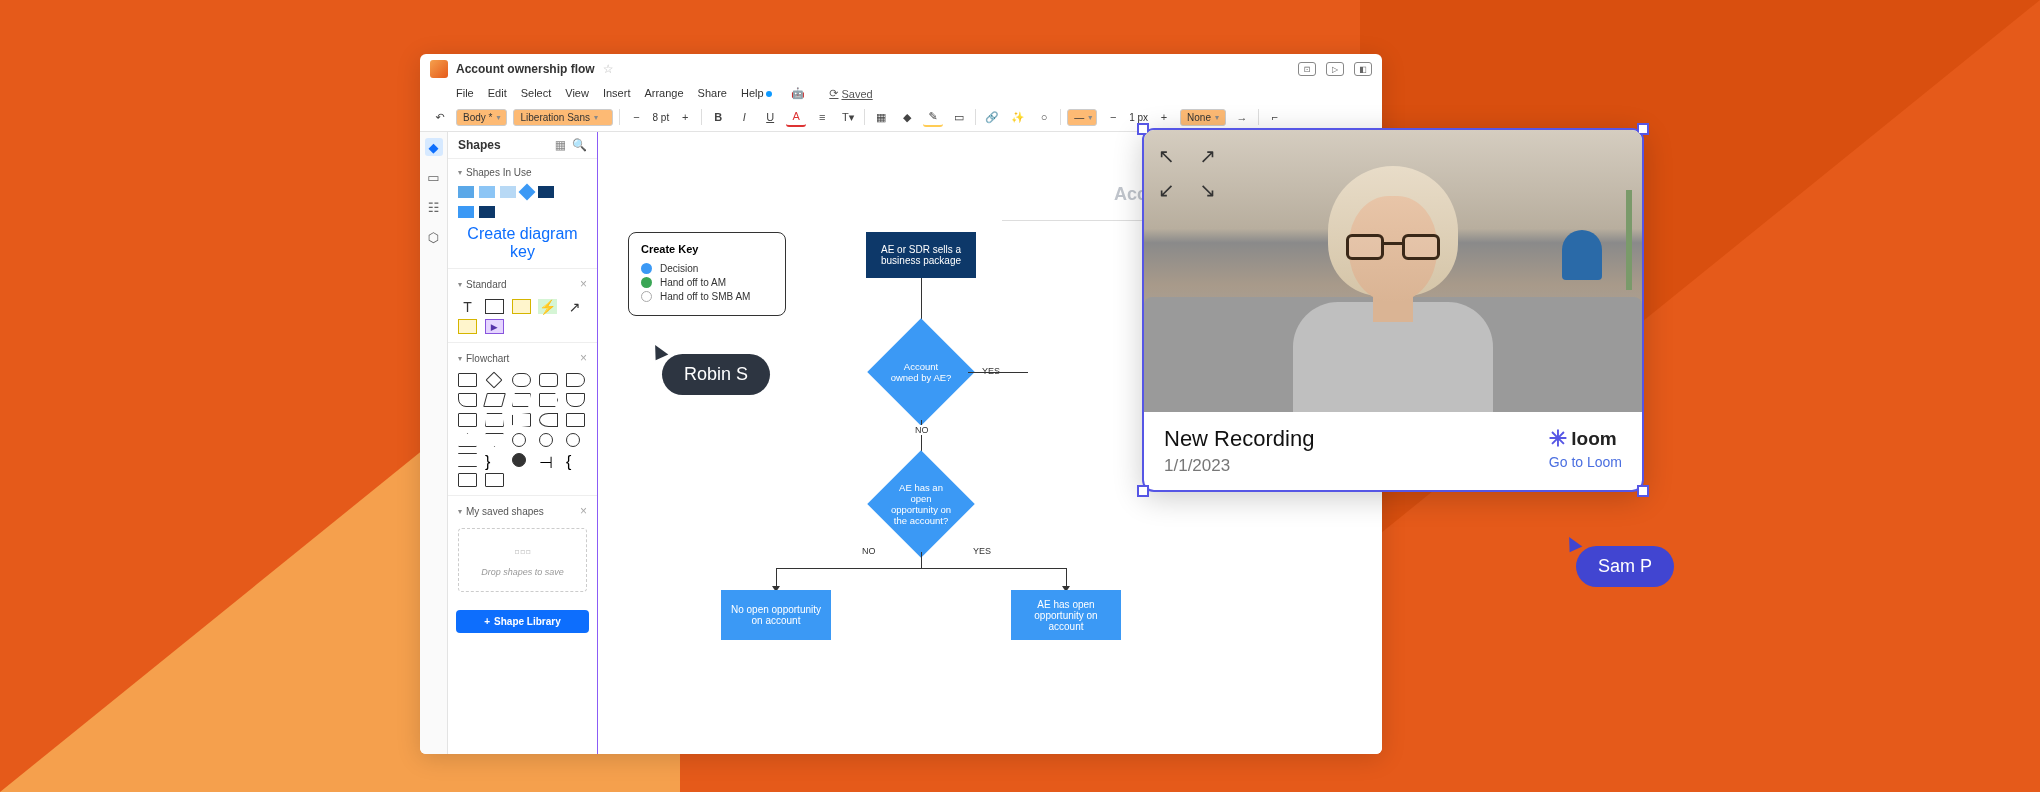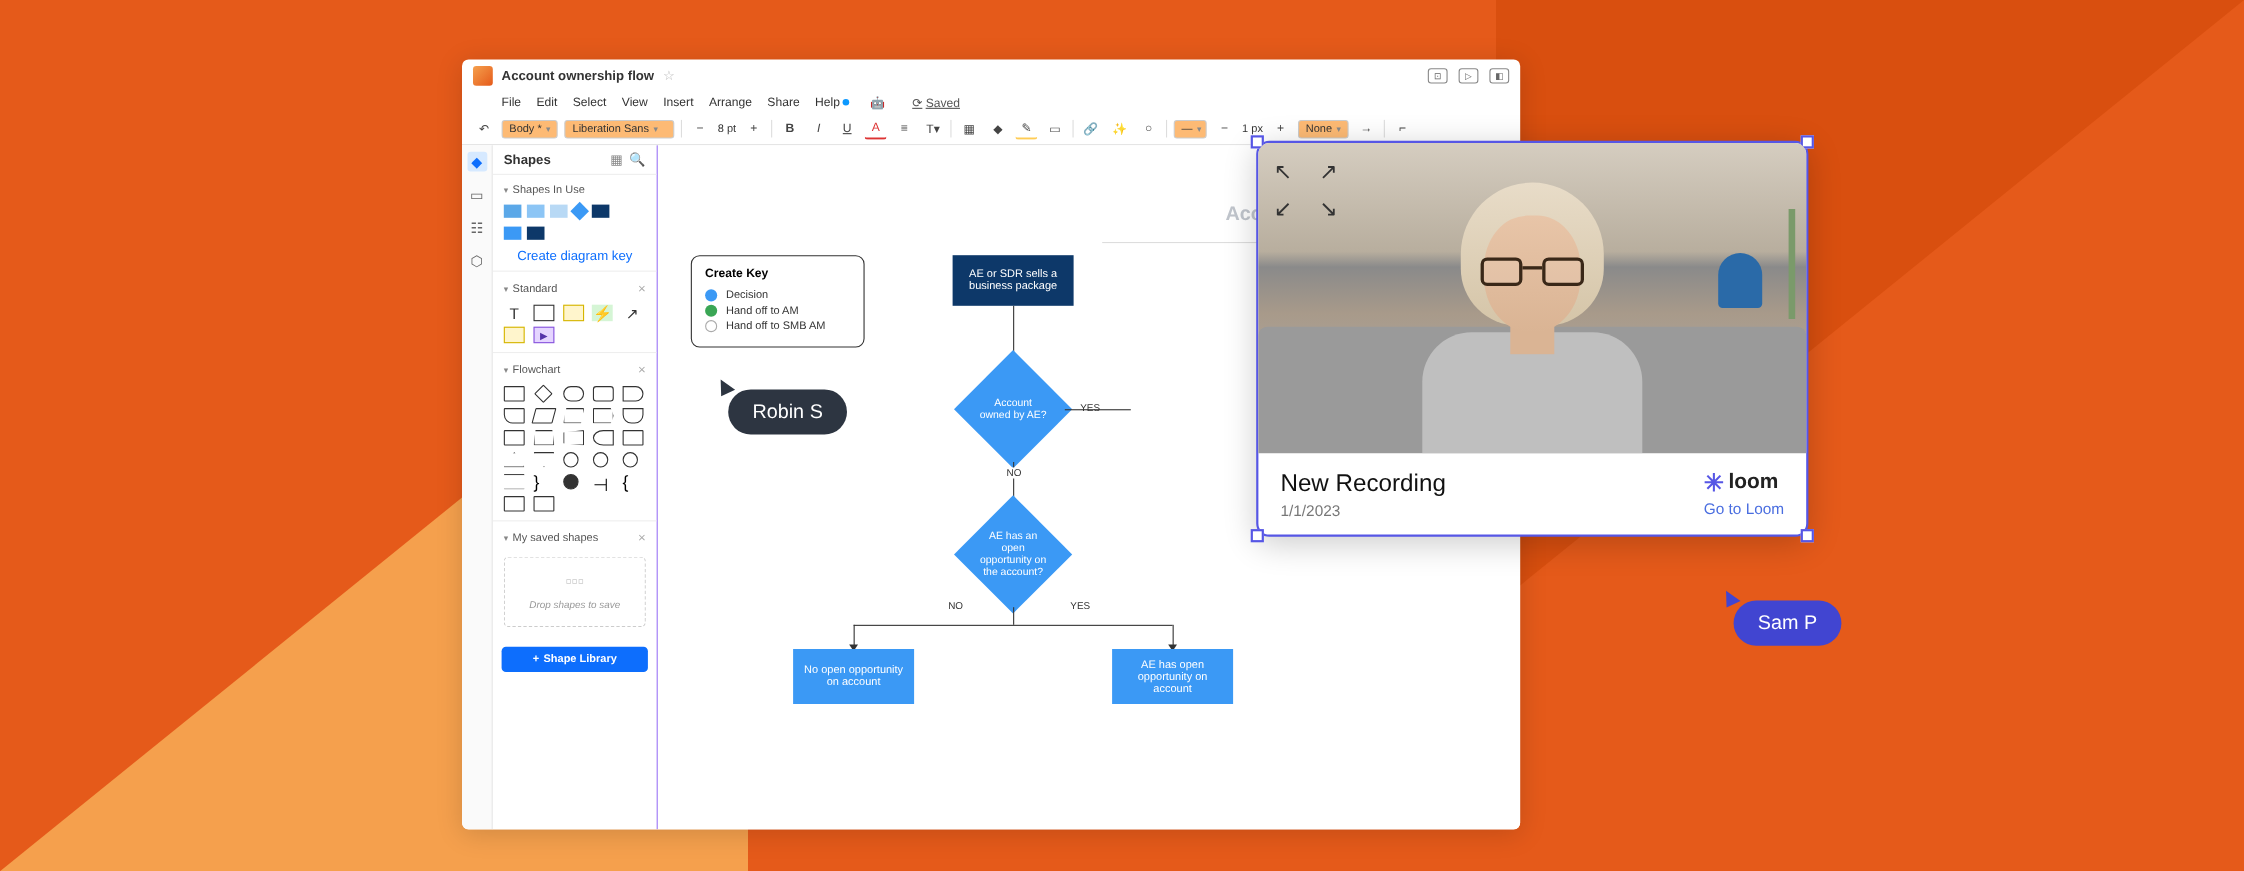--- a/index.html
+++ b/index.html
@@ -41,21 +41,21 @@
 .panel-head h3{font-size:12px;font-weight:700;color:#333}
 .panel-head-icons{margin-left:auto;display:flex;gap:6px;color:#888;font-size:12px}
 
 .sect{padding:4px 10px}
 .sect-h{display:flex;align-items:center;font-size:10px;color:#555;padding:4px 0}
 .sect-h::before{content:"▾";font-size:8px;margin-right:4px;color:#888}
 .sect-close{margin-left:auto;color:#aaa;font-size:12px}
 .swatches{display:flex;gap:5px;flex-wrap:wrap;padding:4px 0}
 .sw{width:16px;height:12px}
 .sw-diamond{width:12px;height:12px;transform:rotate(45deg)}
-.link{color:#0d6efd;font-size:12px;text-align:center;display:block;padding:3px 0}
+.link{color:#0d6efd;font-size:16px;text-align:center;display:block;padding:3px 0}
 
 .shapegrid{display:grid;grid-template-columns:repeat(5,1fr);gap:5px;padding:4px 0}
 .sg{width:19px;height:15px;border:1.3px solid #333;background:#fff}
 .sg.fill-y{background:#fff5cc;border-color:#d5b500}
 .sg.fill-g{background:#d5f5d5;border-color:#4a9}
 .sg.fill-p{background:#e5d5ff;border-color:#85d;display:flex;align-items:center;justify-content:center;font-size:9px;color:#53a}
 .sg.noborder{border:none;display:flex;align-items:center;justify-content:center;font-size:14px;color:#333}
 
 .flowgrid{display:grid;grid-template-columns:repeat(5,1fr);gap:6px;padding:4px 0}
 .fg{width:19px;height:14px;border:1.3px solid #333;border-radius:1px}
@@ -108,21 +108,21 @@
 .lens.l{left:0}.lens.r{right:0}
 .bridge{position:absolute;left:38px;top:8px;width:18px;height:3px;background:#3a2818}
 .shirt{position:absolute;bottom:0;left:50%;transform:translateX(-50%);width:200px;height:110px;background:#bfbfbf;border-radius:45px 45px 0 0}
 .neck{position:absolute;top:150px;left:50%;transform:translateX(-50%);width:40px;height:30px;background:#dab494}
 .lamp{position:absolute;right:40px;top:100px;width:40px;height:50px;background:#2a6aa8;border-radius:20px 20px 4px 4px}
 .plant{position:absolute;right:10px;top:60px;width:6px;height:100px;background:#7a9a6a}
 .expand-icons{position:absolute;left:14px;top:14px;width:58px;height:58px}
 .exp-arr{position:absolute;font-size:20px;color:#333;font-weight:300}
 .video-meta{padding:14px 20px;display:flex;align-items:flex-start;justify-content:space-between}
 .video-meta h3{font-size:22px;font-weight:400;color:#111;margin-bottom:4px}
-.video-meta .date{font-size:14px;color:#777}
+.video-meta .date{font-size:17px;color:#777}
 .loom-brand{text-align:right}
 .loom-logo{font-size:19px;font-weight:700;color:#222;display:flex;align-items:center;gap:4px}
 .loom-burst{color:#5656e5;font-size:22px}
 .loom-link{color:#4a6ee0;font-size:14px;line-height:1.2;margin-top:2px}
 
 .cursor-bubble.blue{background:#4145d1}
 .cursor-bubble.blue::before{border-bottom-color:#4145d1}
 </style>
 </head>
 <body>

